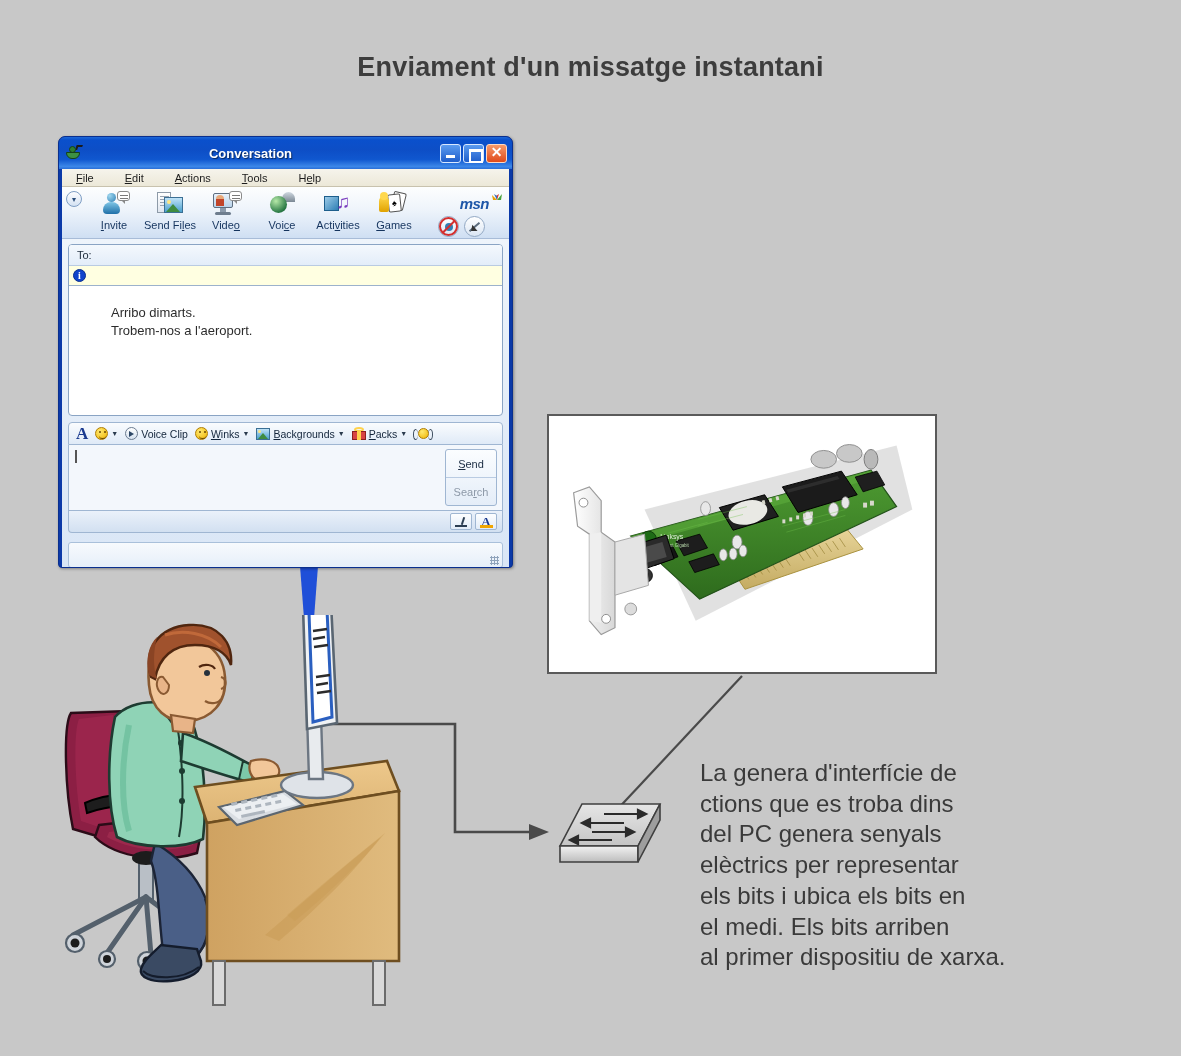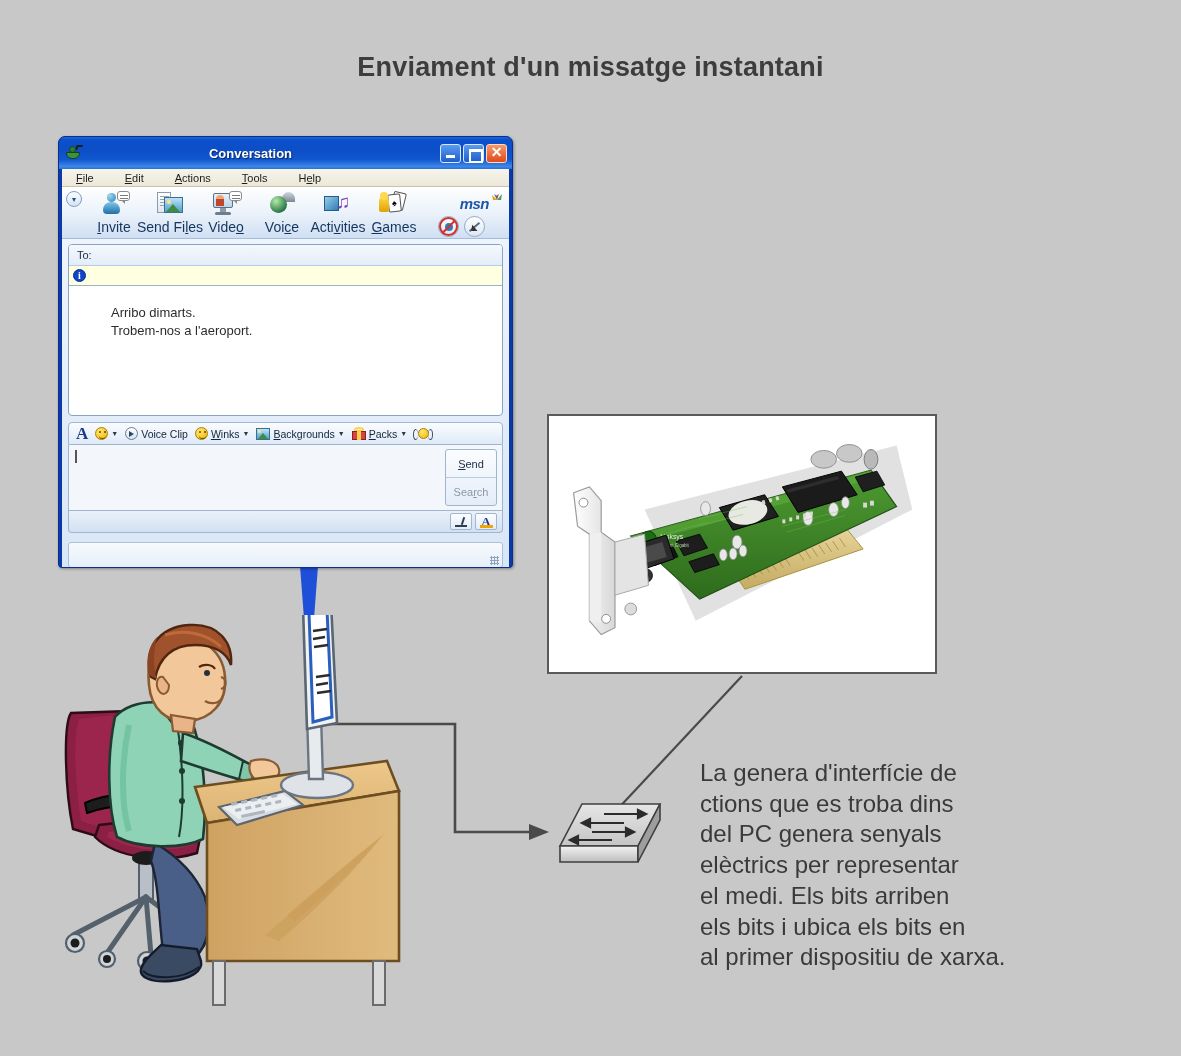--- a/index.html
+++ b/index.html
@@ -96,21 +96,21 @@
     background: linear-gradient(to bottom,#fdfdff,#d4e2f3);
     margin: 2px 4px 0 4px;
     display:flex;align-items:center;justify-content:center;
     font-size:8px;color:#2a4d7a; flex:none;
   }
   .tb-btn {
     width: 56px; display:flex; flex-direction:column; align-items:center;
     padding-top: 2px;
   }
   .tb-ico { height: 26px; width: 30px; position: relative; }
-  .tb-lbl { font-size: 14px; color:#15345e; margin-top:2px; white-space:nowrap; }
+  .tb-lbl { font-size: 11px; color:#15345e; margin-top:2px; white-space:nowrap; }
   .tb-lbl u { text-decoration: underline; }
 
   
   .ico-person .h { position:absolute; left:8px; top:2px; width:9px;height:9px;border-radius:50%;
       background: radial-gradient(circle at 30% 30%,#9fd7ef,#2f7fb5); }
   .ico-person .b { position:absolute; left:4px; top:11px; width:17px;height:12px;border-radius:8px 8px 4px 4px;
       background: linear-gradient(to bottom,#7fc6e6,#1f6fa8); }
   .ico-bubble { position:absolute; right:-1px; top:0px; width:13px;height:10px;border-radius:3px;
       background:#fff;border:1px solid #8a8a8a; }
   .ico-bubble::after{content:"";position:absolute;left:3px;bottom:-4px;width:0;height:0;border-left:4px solid transparent;border-top:4px solid #8a8a8a;}
@@ -787,16 +787,16 @@
       <line x1="262" y1="78" x2="276" y2="76"></line>
     </g>
   </g>
 </svg>
 
 <div id="caption">
   <div>La genera d'interfície de</div>
   <div>ctions que es troba dins</div>
   <div>del PC genera senyals</div>
   <div>elèctrics per representar</div>
+  <div>els bits i ubica els bits en</div>
   <div>el medi. Els bits arriben</div>
-  <div>els bits i ubica els bits en</div>
   <div>al primer dispositiu de xarxa.</div>
 </div>
 
 </body></html>

